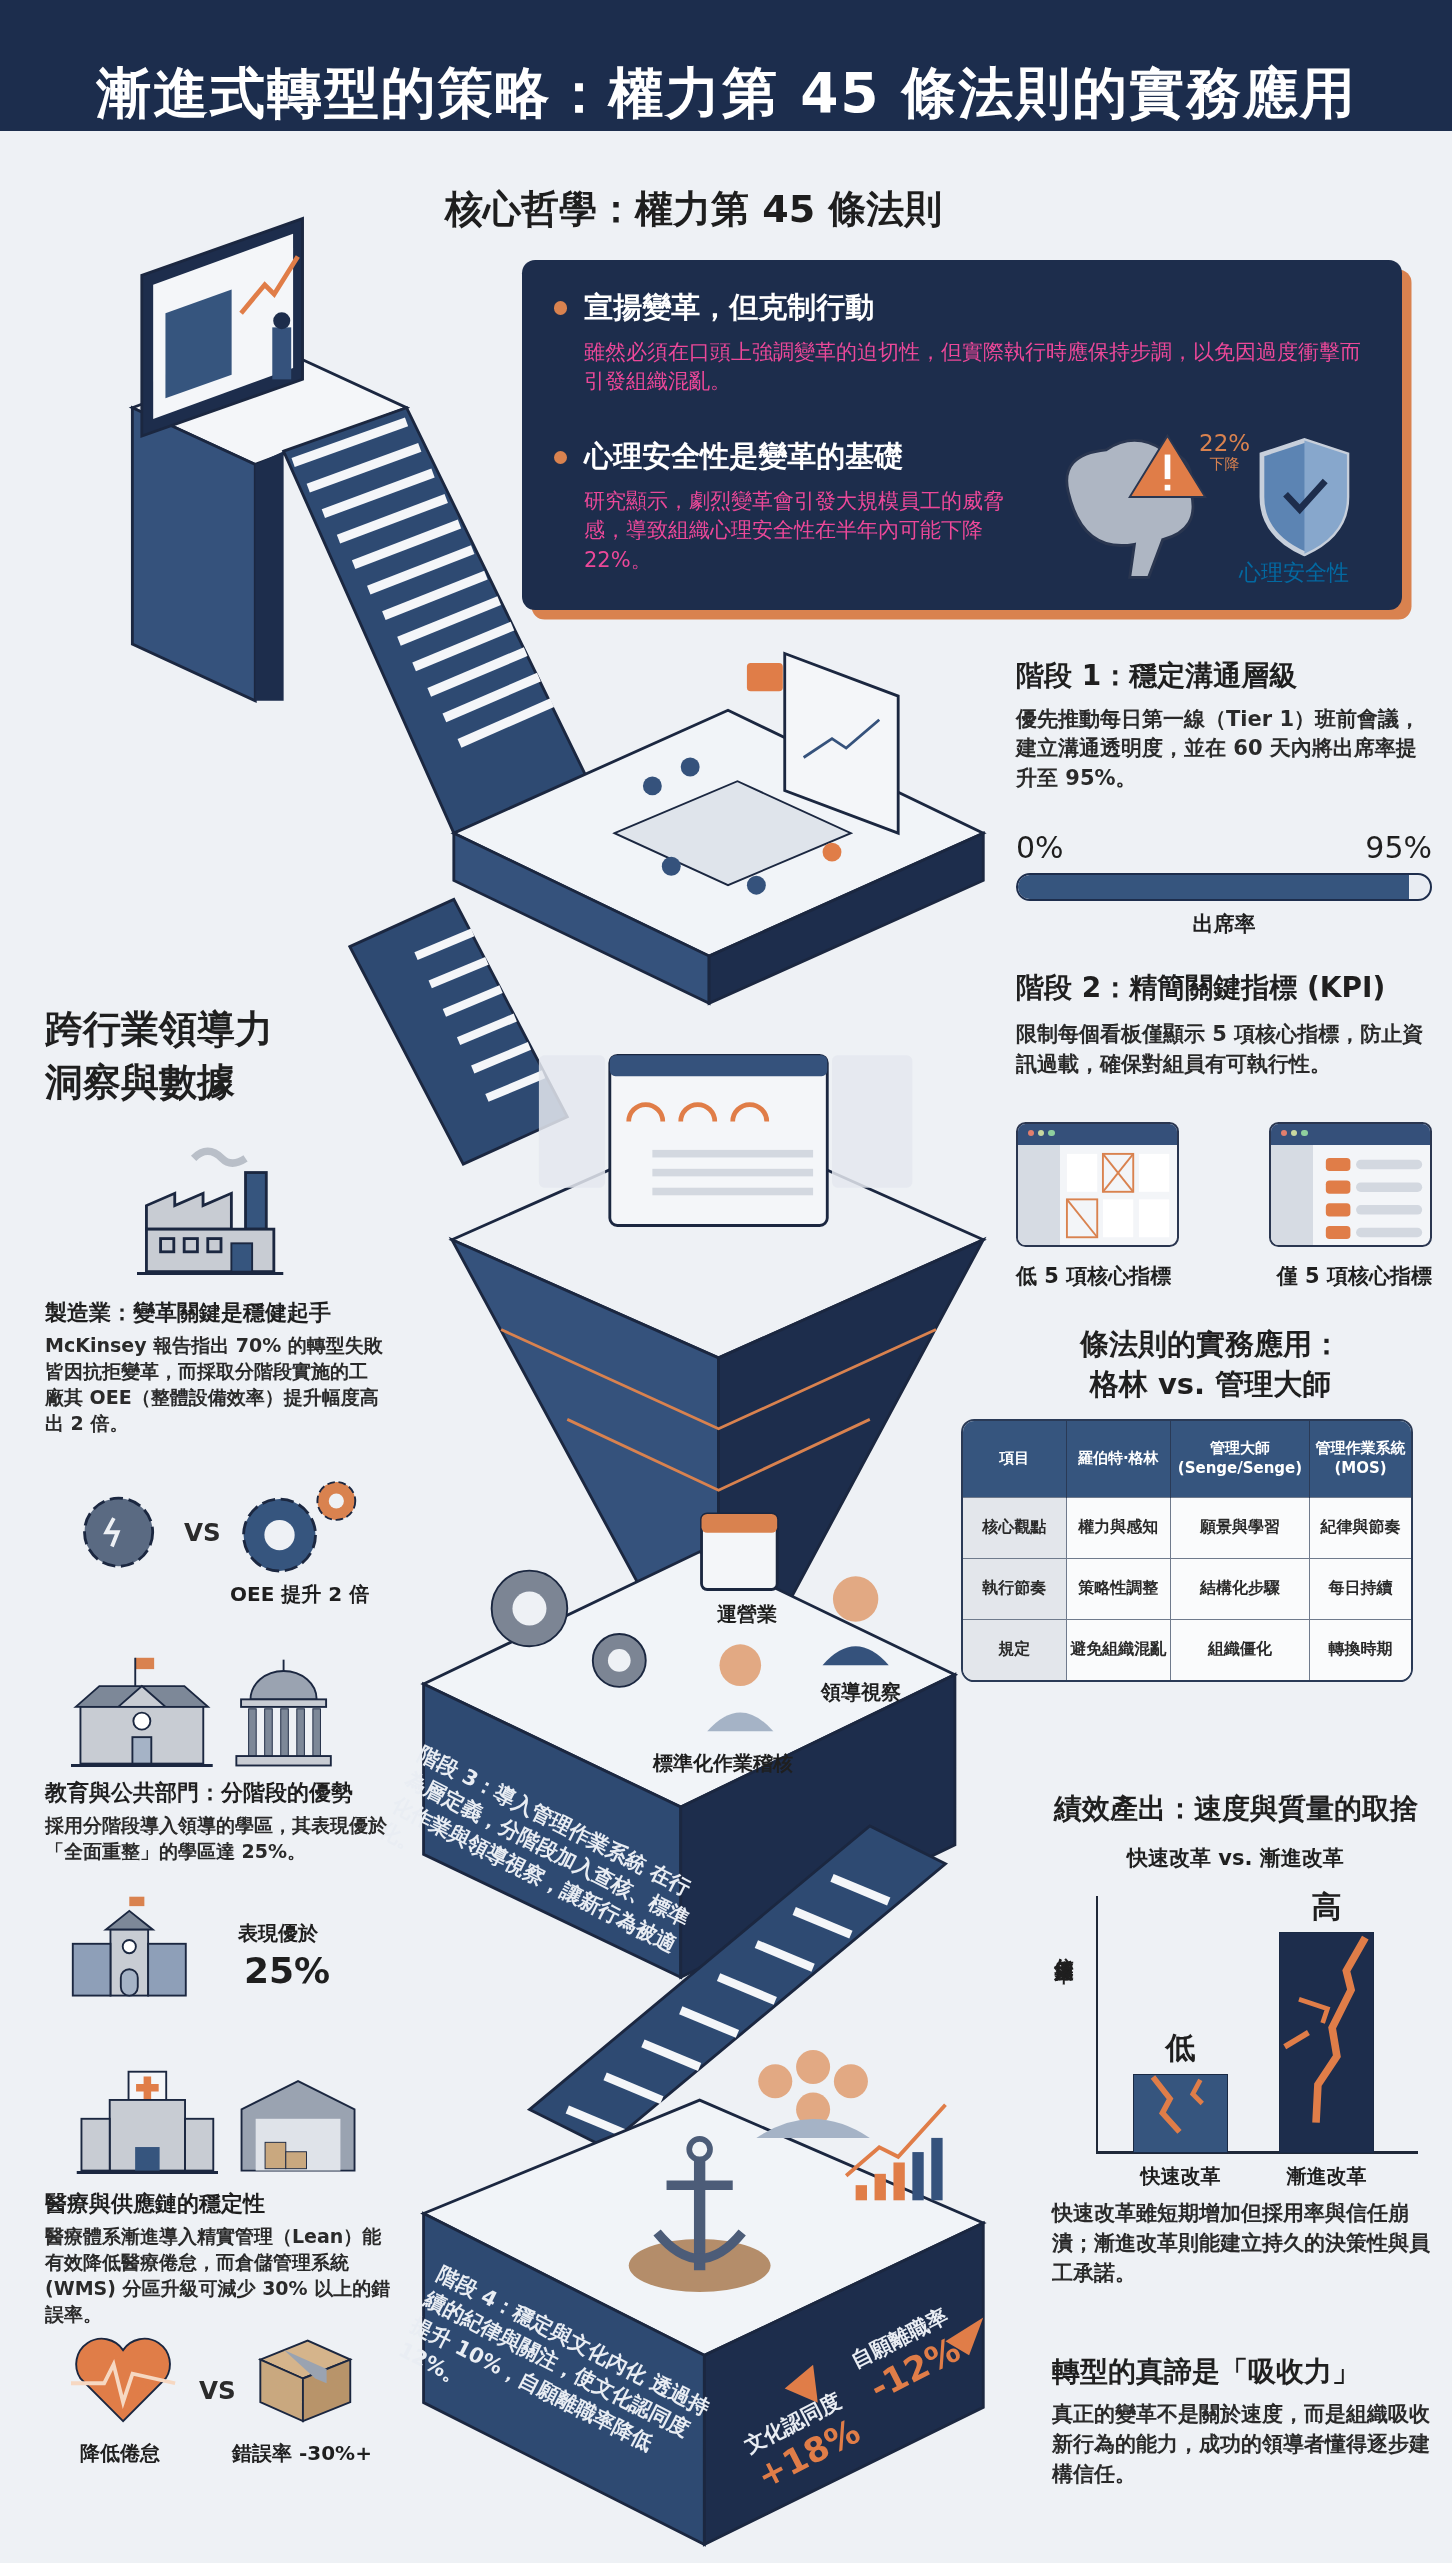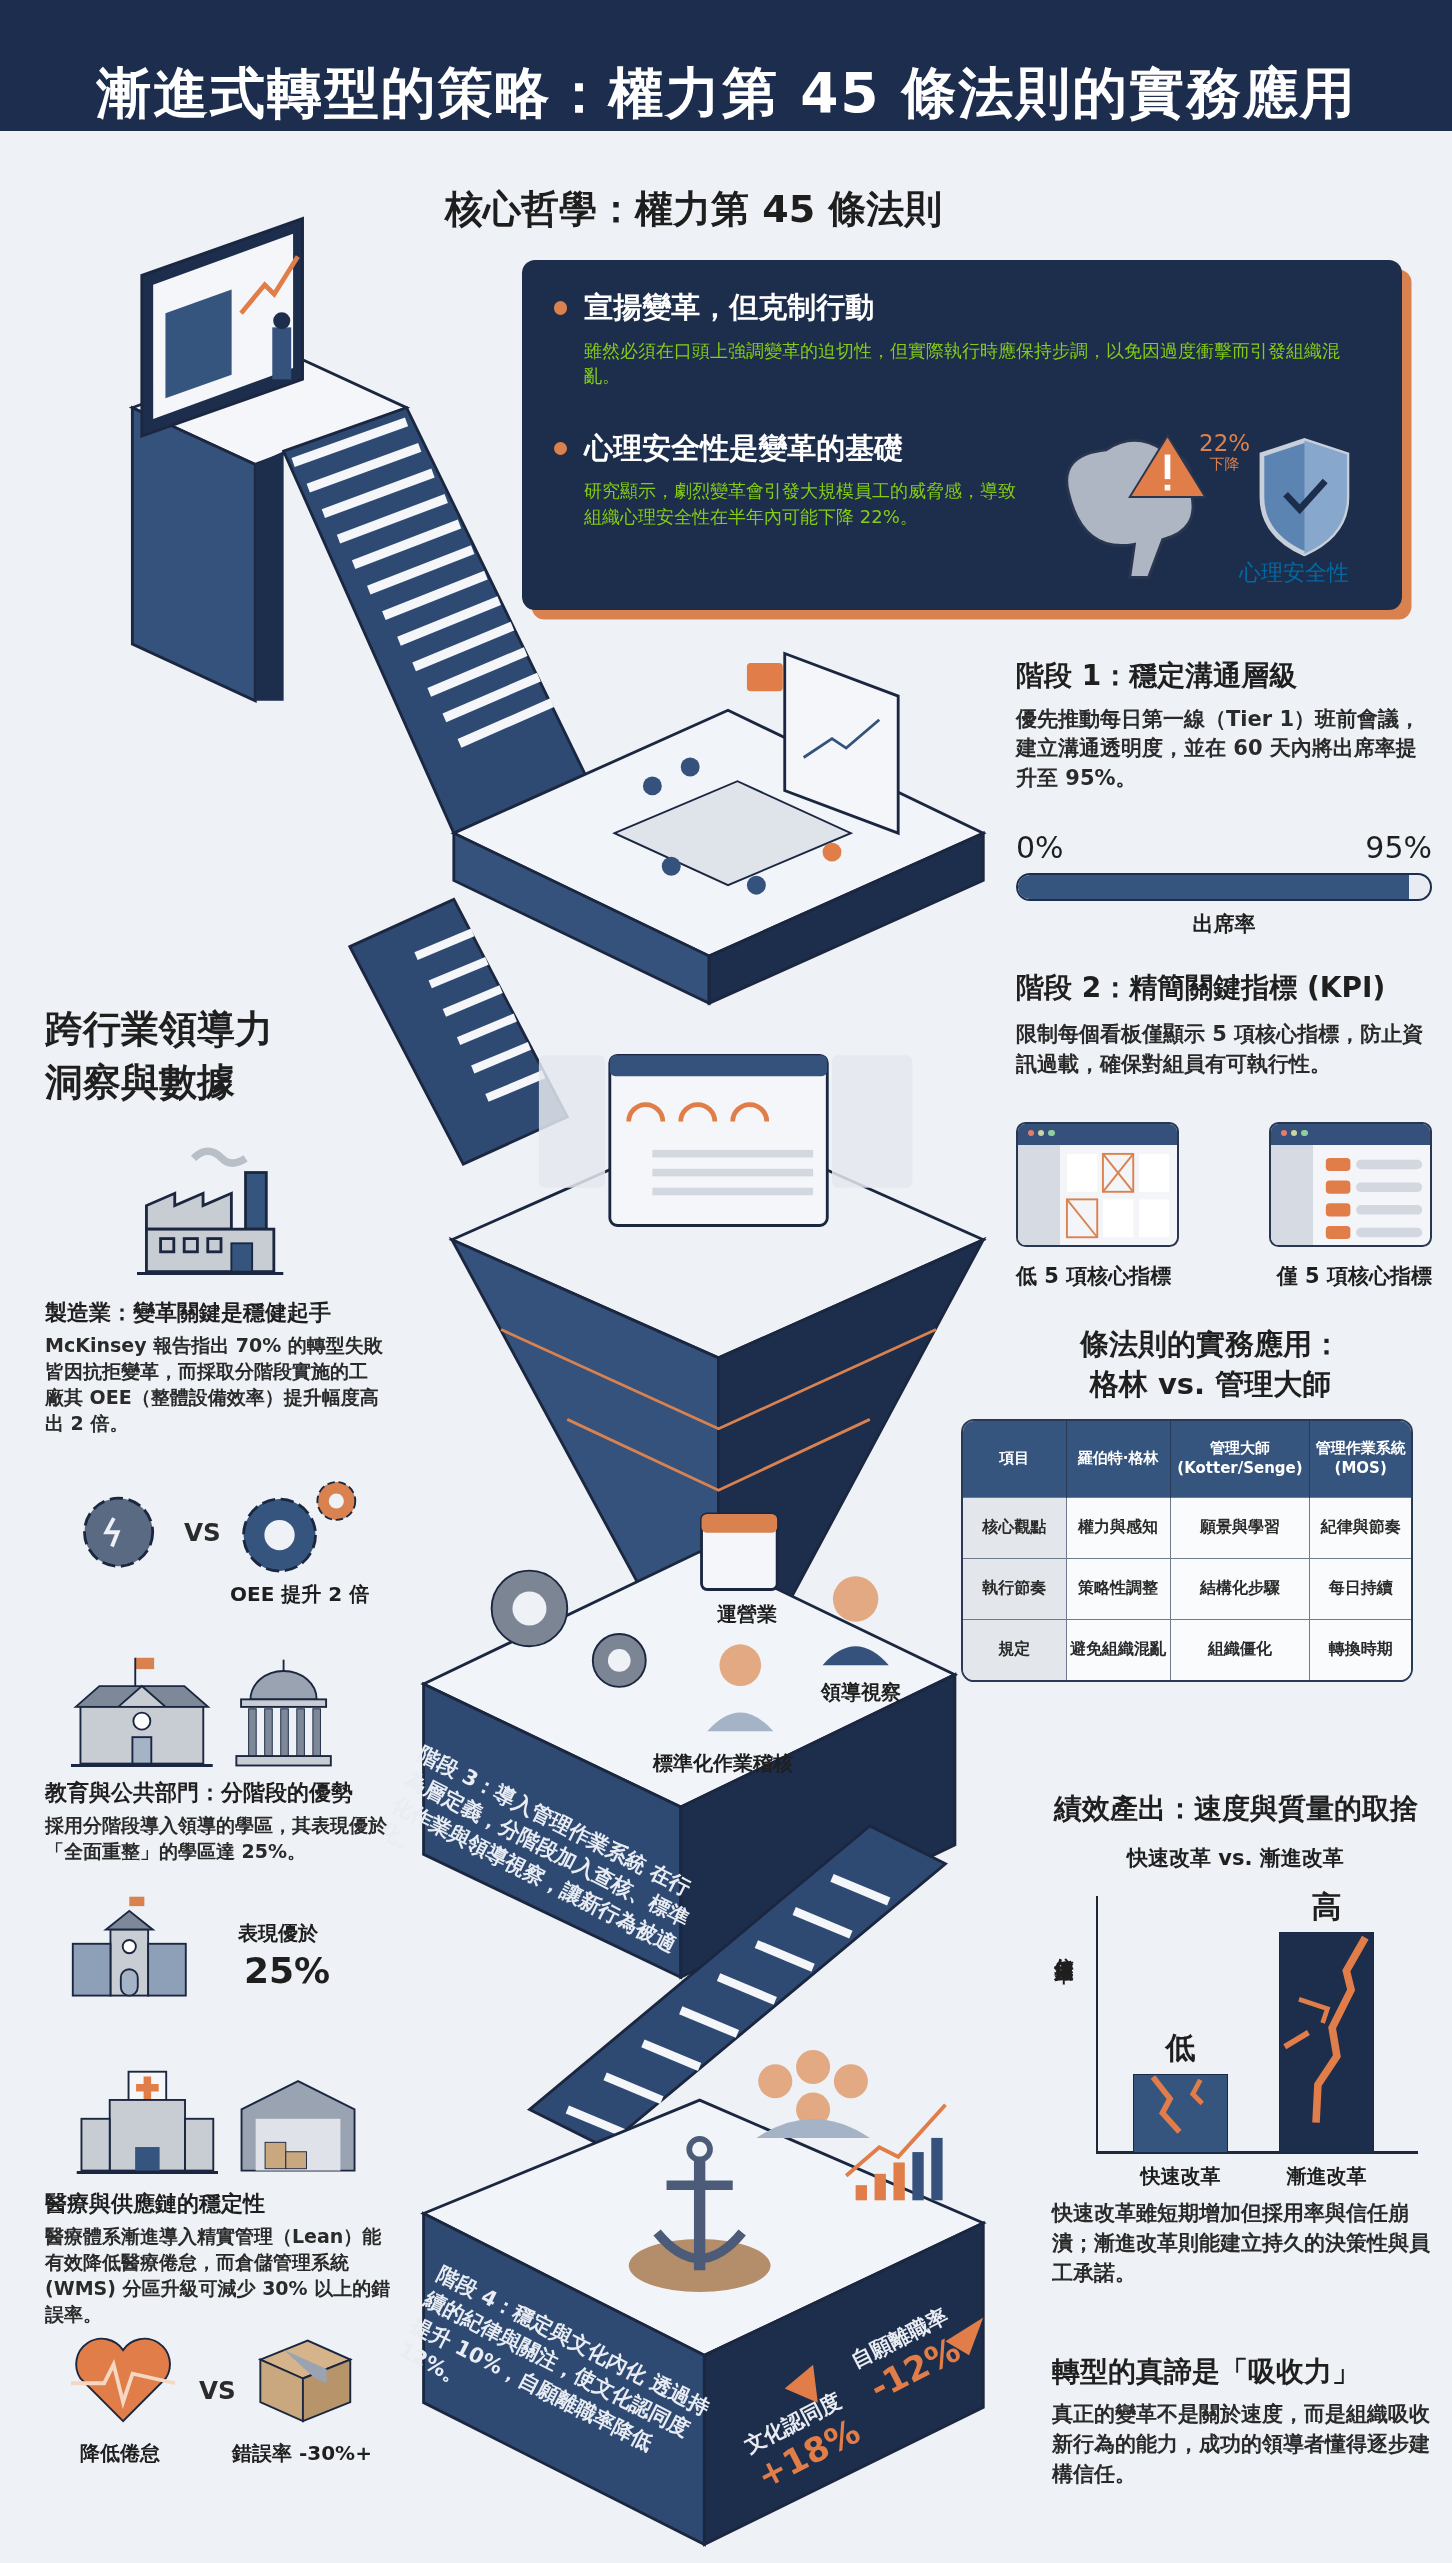--- a/index.html
+++ b/index.html
@@ -26,21 +26,21 @@
   .core-title { left: 445px; top: 184px; font-size: 38px; font-weight: 700; color: #1e1e1e; }
   .core-box {
     left: 522px; top: 260px; width: 880px; height: 350px;
     background: #1d2d4c; border-radius: 13.2px;
     box-shadow: 9.5px 9.5px 0 #d9824f;
     color: #fff; padding: 28px 32px;
   }
   .bullet { display: flex; align-items: center; gap: 17px; }
   .bullet .dot { width: 13.2px; height: 13.2px; border-radius: 50%; background: #d9824f; flex: none; }
   .bullet h3 { font-size: 29px; font-weight: 700; }
-  .core-box p { font-size: 18px; line-height: 1.42; color: #84cc16; margin: 9.5px 0 0 30px; }
+  .core-box p { font-size: 21px; line-height: 1.42; color: #ec4899; margin: 9.5px 0 0 30px; }
   .core-item2 { margin-top: 40px; }
   .core-item2 p { width: 435px; }
   .brain-wrap { left: 1040px; top: 426px; }
   .pct-22 { left: 1199px; top: 430px; color: #d9824f; font-size: 23px; text-align: center; line-height: 1.15; }
   .pct-22 .sub { font-size: 15px; }
   .shield-label { left: 1239px; top: 558px; color: #0369a1; font-size: 22px; }
 
   
   .stage-title { font-size: 28px; font-weight: 700; color: #1f1f1f; }
   .stage-desc { font-size: 21px; line-height: 1.42; font-weight: 700; color: #2a2a2a; }
@@ -396,21 +396,21 @@
   <div>條法則的實務應用：</div>
   <div>格林 vs. 管理大師</div>
 </div>
 <div class="abs cmp-table">
   <table>
     <thead>
       <tr>
         <th>項目</th>
         <th>羅伯特·格林</th>
         <th style="white-space:pre-line">管理大師
-(Kotter/Senge)</th>
+(Senge/Senge)</th>
         <th style="white-space:pre-line">管理作業系統
 (MOS)</th>
       </tr>
     </thead>
     <tbody>
       <tr>
         <td>核心觀點</td>
         <td>權力與感知</td>
         <td>願景與學習</td>
         <td>紀律與節奏</td>

